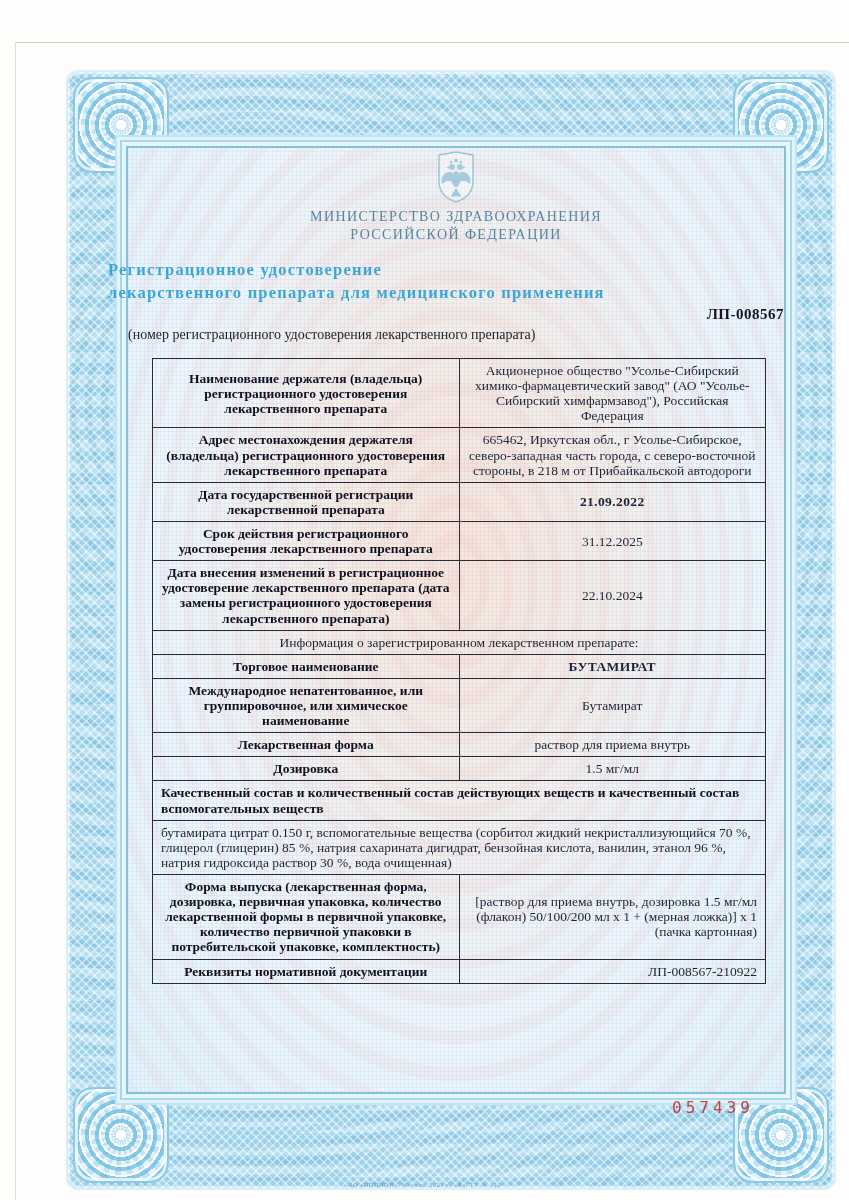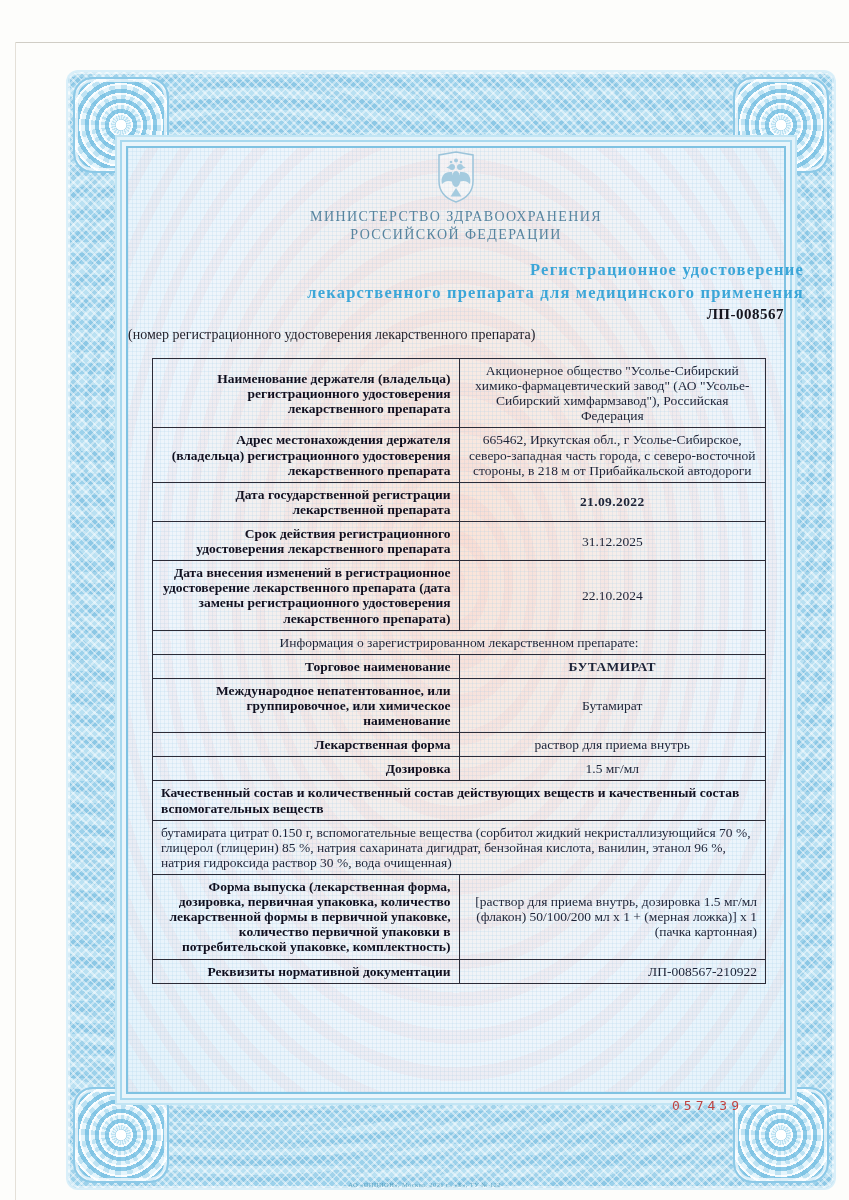--- a/index.html
+++ b/index.html
@@ -54,41 +54,41 @@
     border:2px solid #7fc2e2;
     box-shadow:0 0 0 4px rgba(255,255,255,.75), 0 0 0 6px #a8d8ee, 0 0 0 9px rgba(255,255,255,.55), 0 0 0 11px #c2e5f4;
   }
   .pink-waves{position:absolute;inset:0;pointer-events:none;
     background:repeating-radial-gradient(ellipse at 50% 46%, rgba(233,150,160,.08) 0 9px, transparent 9px 24px);}
 
   
   .coat{position:absolute;left:50%;top:3px;transform:translateX(-50%);}
   .ministry{position:absolute;left:0;right:0;top:60px;text-align:center;
     color:#56849f;font-size:14px;letter-spacing:1.4px;line-height:1.3;font-weight:400;}
-  .doc-title{position:absolute;left:-20px;right:-20px;top:110px;text-align:right;
+  .doc-title{position:absolute;left:-20px;right:-20px;top:110px;text-align:left;
     color:#3ba6d8;font-size:16.5px;font-weight:700;letter-spacing:1.2px;line-height:1.4;}
   .reg-number{position:absolute;left:0;right:0;top:158px;text-align:right;
     color:#15151f;font-size:15px;font-weight:700;letter-spacing:.5px;}
   .reg-caption{position:absolute;left:0;right:0;top:179px;text-align:left;
     color:#23232e;font-size:14px;}
 
   
   table.reg{position:absolute;left:24px;top:210px;width:614px;border-collapse:collapse;
     font-size:13.5px;line-height:1.12;color:#1d2438;}
   table.reg td{border:1.5px solid #2c2c38;padding:4px 8px;vertical-align:middle;background:transparent;}
-  td.lab{font-weight:700;color:#101020;width:50%;text-align:right;}
+  td.lab{font-weight:700;color:#101020;width:50%;text-align:center;}
   td.val{text-align:center;}
   td.val.left{text-align:right;}
   td.val.b{font-weight:700;letter-spacing:.4px;}
   td.full{text-align:center;}
   td.full.b{font-weight:700;text-align:left;color:#101020;}
   td.full.comp{text-align:left;}
 
   
-  .serial{position:absolute;left:672px;top:1098px;color:#bf4341;font-size:13px;
+  .serial{position:absolute;left:672px;top:1098px;color:#bf4341;font-size:16px;
     letter-spacing:4px;font-family:"DejaVu Sans Mono", monospace;}
   .printer-note{position:absolute;left:0;right:0;top:1181px;text-align:center;
     color:#4f9ab8;font-size:6.5px;letter-spacing:.4px;opacity:.85;}
 </style>
 </head>
 <body>
 
 <div class="screenshot">
   <div class="paper-edge"></div>
   <div class="paper-edge-left"></div>

